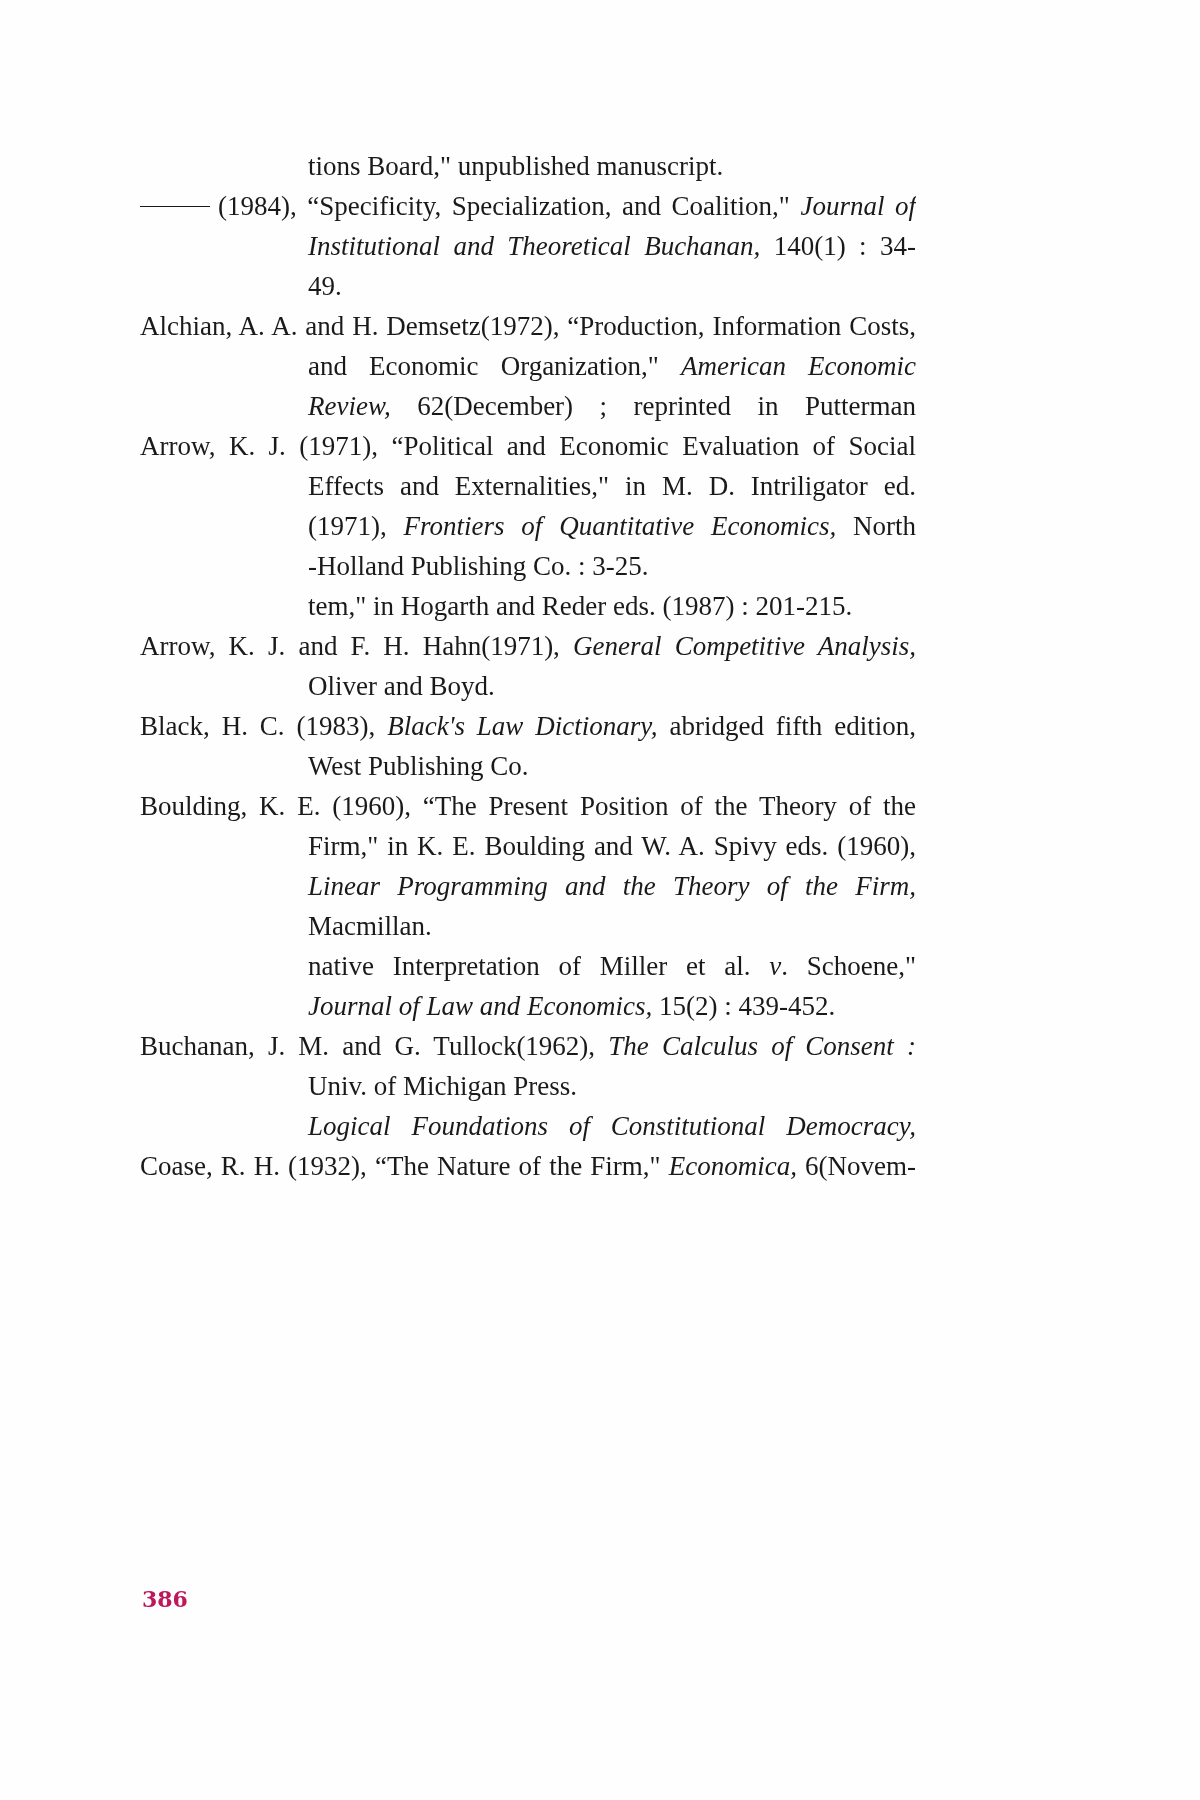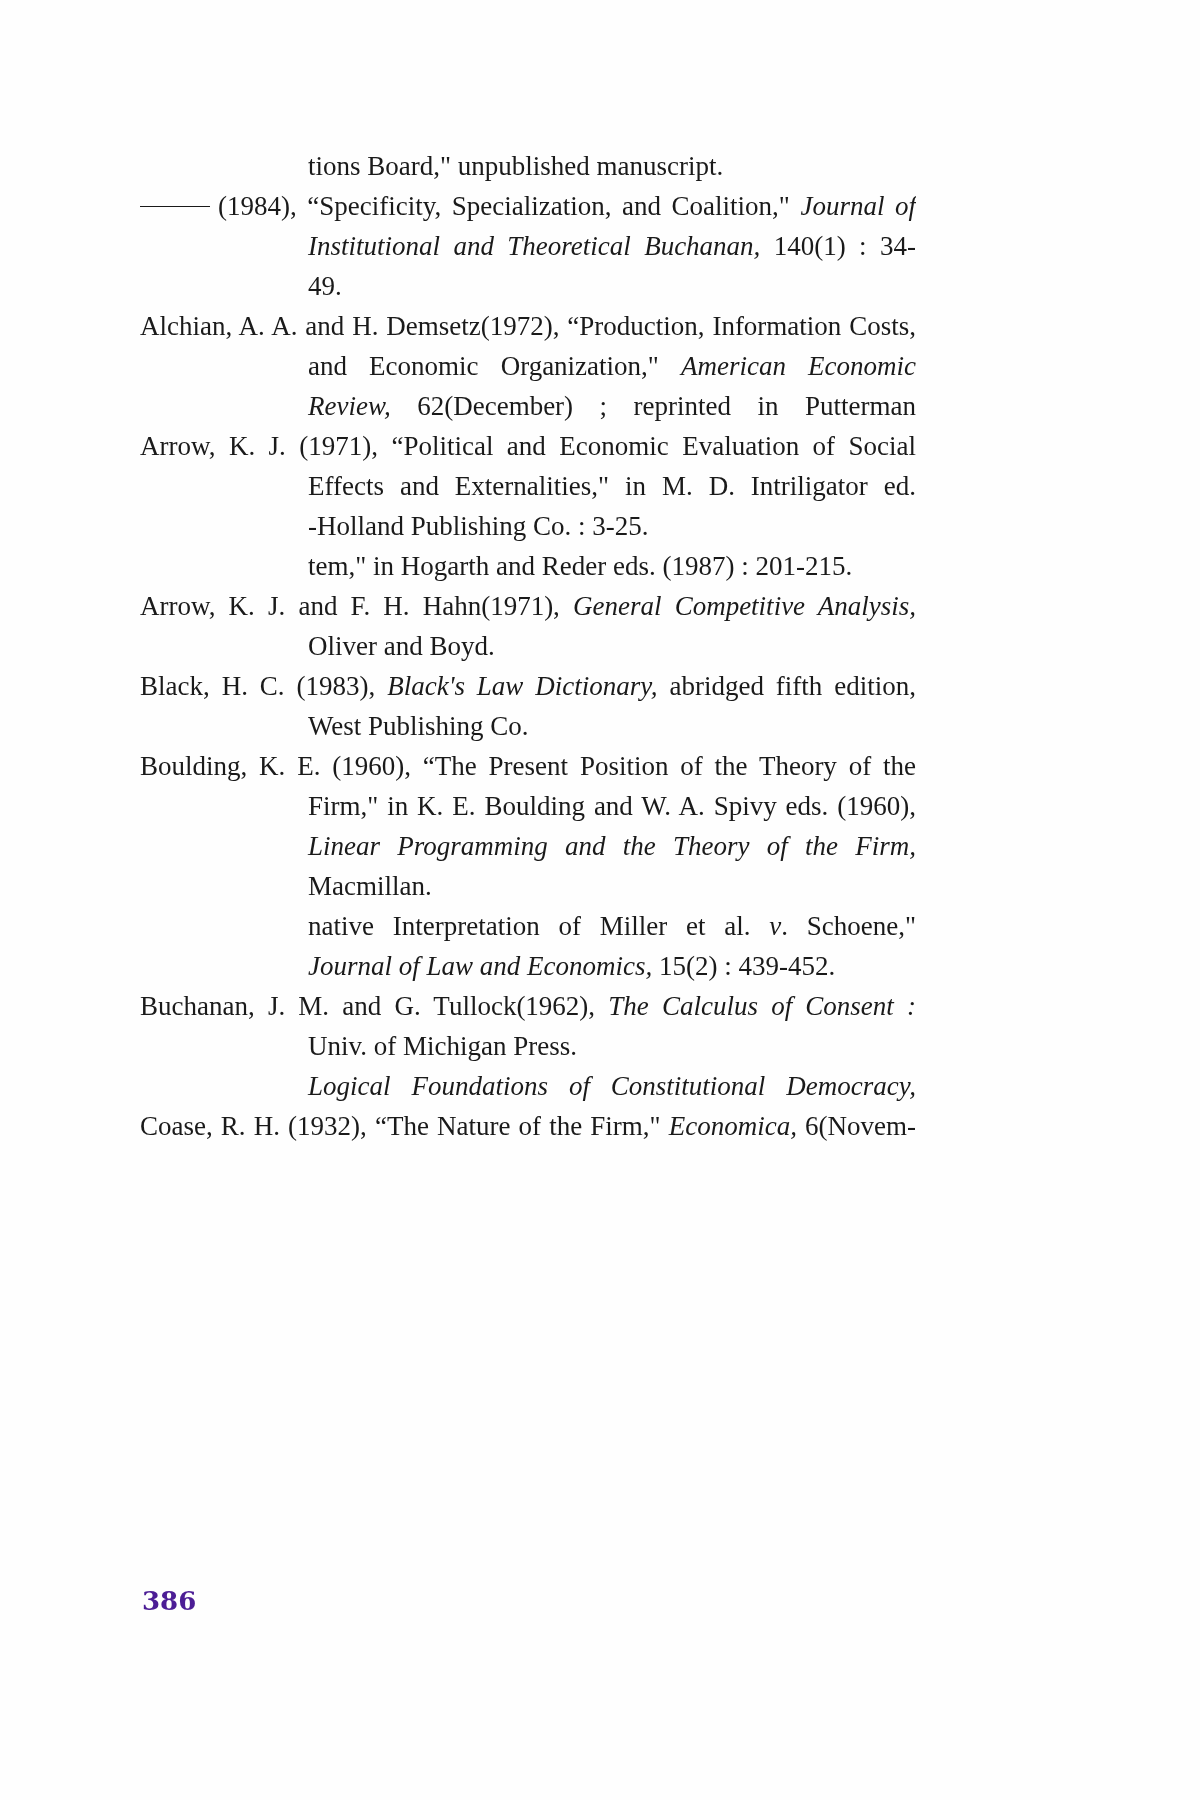--- a/index.html
+++ b/index.html
@@ -7,37 +7,38 @@
          font-family: "Liberation Serif", "DejaVu Serif", serif; color: #1a1a1a; }
   .page { position: absolute; left: 0; top: 0; width: 1200px; height: 1800px; background: #fefefe; }
   .refs { position: absolute; left: 140px; top: 146px; width: 776px; }
   .entry { font-size: 27px; line-height: 40px; }
   .line { height: 40px; white-space: nowrap; position: relative; }
   .line.justify { text-align: justify; text-align-last: justify; white-space: normal; height: 40px; overflow: hidden; }
   .first { padding-left: 0; }
   .cont { padding-left: 168px; }
   .dash { display: inline-block; width: 70px; border-top: 1.5px solid #1a1a1a; vertical-align: middle; margin-right: 8px; position: relative; top: -2px; }
   i { font-style: italic; }
-  .pagenum { position: absolute; left: 142px; top: 1586px; font-size: 26px; font-weight: bold;
-             font-family: "DejaVu Serif", serif; color: #4c1d95; }
+  .pagenum { position: absolute; left: 142px; top: 1586px; font-size: 22px; font-weight: bold;
+             font-family: "DejaVu Serif", serif; color: #be185d; }
 </style>
 </head>
 <body>
 
 <div class="page">
   <div class="refs" id="refs">
       <div class="entry line cont"><span>tions Board," unpublished manuscript.</span></div>
       <div class="entry line first justify"><span class="dash"></span><span>(1984), “Specificity, Specialization, and Coalition," </span><i>Journal of</i></div>
       <div class="entry line cont justify"><i>Institutional and Theoretical Buchanan,</i><span> 140(1) : 34-</span></div>
       <div class="entry line cont"><span>49.</span></div>
       <div class="entry line first justify"><span>Alchian, A. A. and H. Demsetz(1972), “Production, Information Costs,</span></div>
       <div class="entry line cont justify"><span>and Economic Organization," </span><i>American Economic</i></div>
       <div class="entry line cont justify"><i>Review,</i><span> 62(December) ; reprinted in Putterman</span></div>
       <div class="entry line first justify"><span>Arrow, K. J. (1971), “Political and Economic Evaluation of Social</span></div>
       <div class="entry line cont justify"><span>Effects and Externalities," in M. D. Intriligator ed.</span></div>
+      <div class="entry line cont justify"><span>(1971), </span><i>Frontiers of Quantitative Economics,</i><span> North</span></div>
       <div class="entry line cont"><span>-Holland Publishing Co.  : 3-25.</span></div>
       <div class="entry line cont"><span>tem," in Hogarth and Reder eds. (1987) : 201-215.</span></div>
       <div class="entry line first justify"><span>Arrow, K. J. and F. H. Hahn(1971), </span><i>General Competitive Analysis,</i></div>
       <div class="entry line cont"><span>Oliver and Boyd.</span></div>
       <div class="entry line first justify"><span>Black, H. C. (1983), </span><i>Black's Law Dictionary,</i><span> abridged fifth edition,</span></div>
       <div class="entry line cont"><span>West Publishing Co.</span></div>
       <div class="entry line first justify"><span>Boulding, K. E. (1960), “The Present Position of the Theory of the</span></div>
       <div class="entry line cont justify"><span>Firm," in K. E. Boulding and W. A. Spivy eds. (1960),</span></div>
       <div class="entry line cont justify"><i>Linear Programming and the Theory of the Firm,</i></div>
       <div class="entry line cont"><span>Macmillan.</span></div>

